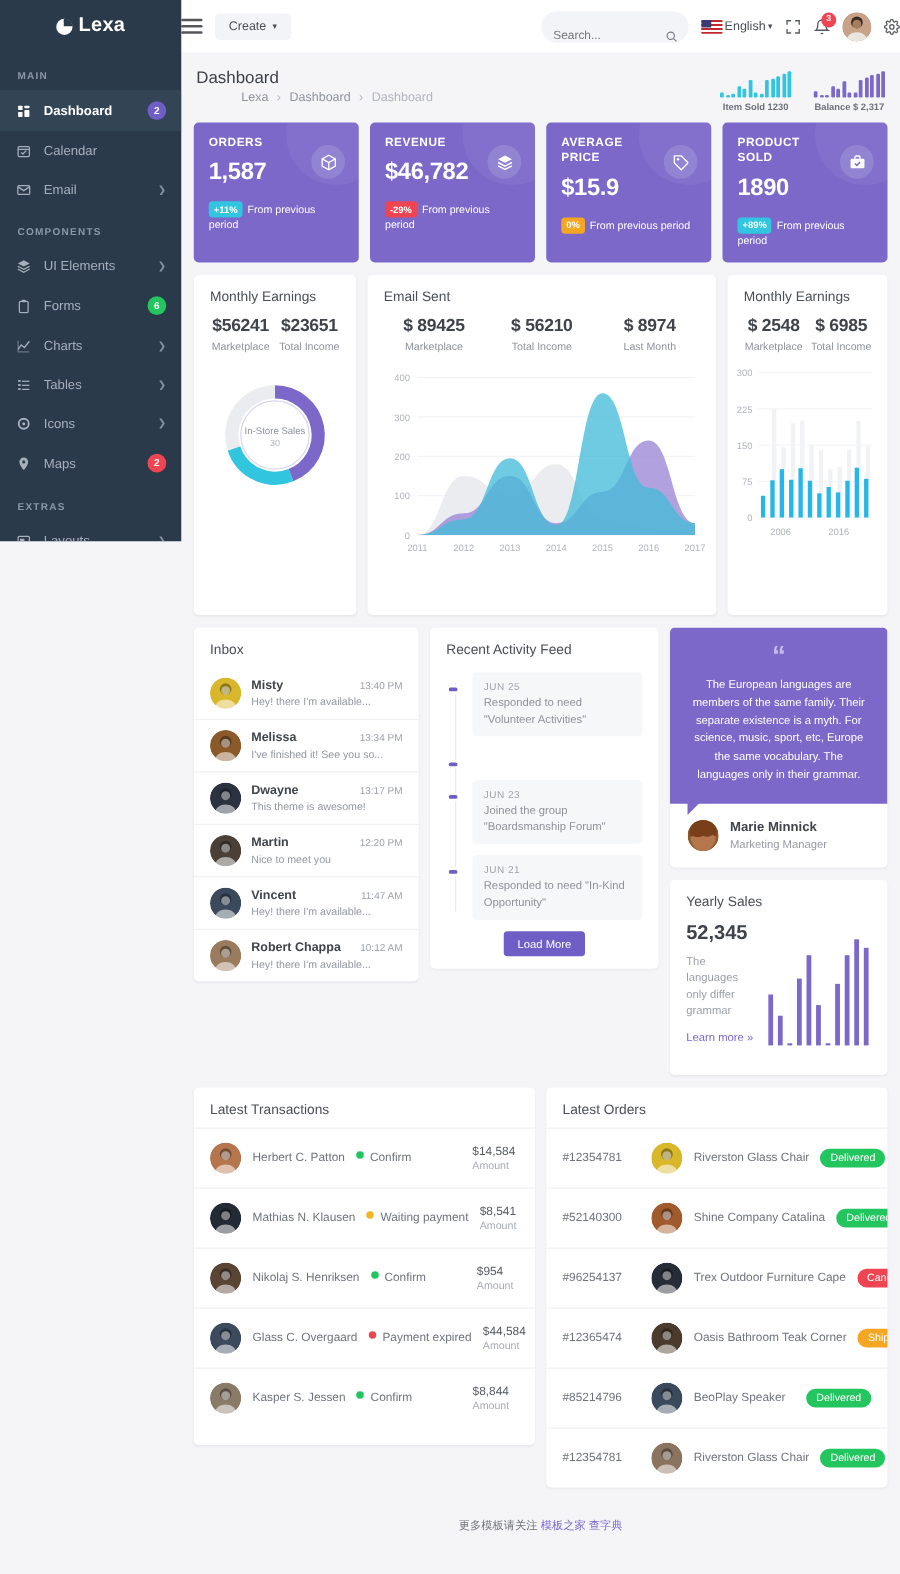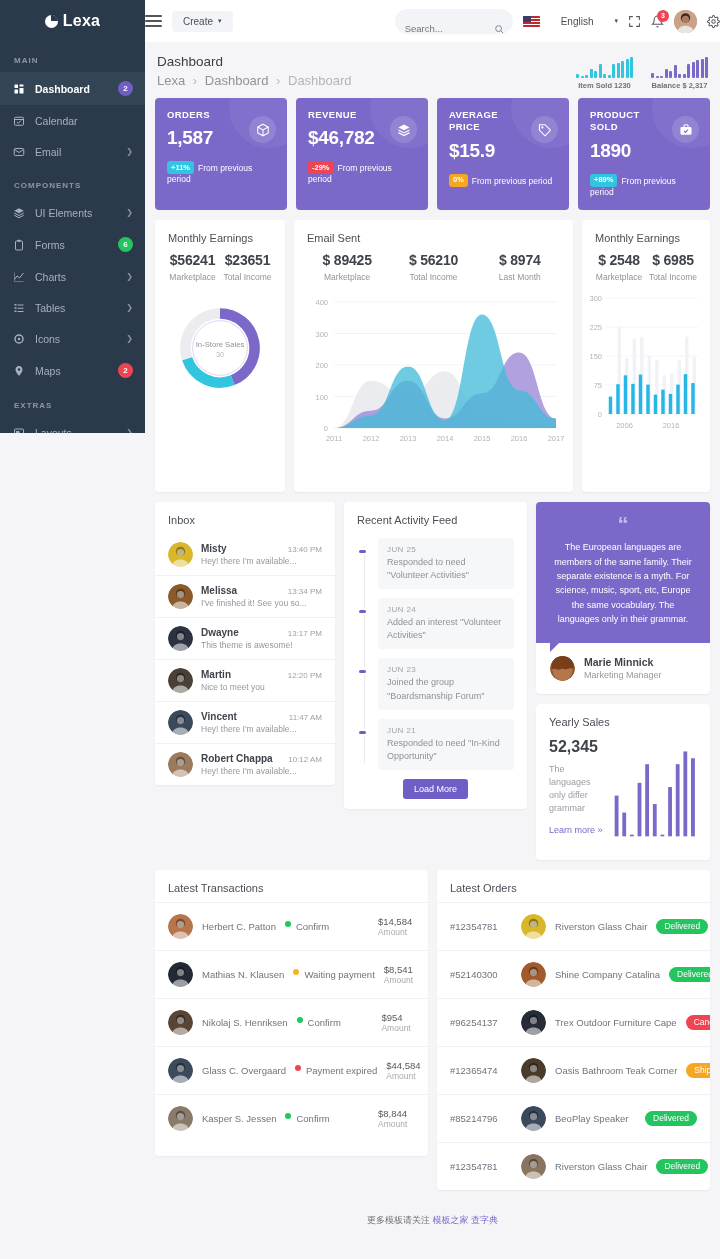--- a/index.html
+++ b/index.html
@@ -78,21 +78,21 @@
     position: relative; width: 118px; height: 25px;
     background: #f3f4f7; border-radius: 13px;
     display: flex; align-items: flex-end; padding: 0 10px;
   }
   .search-box input {
     border: 0; background: transparent; outline: none; width: 100%;
     font-size: 9.5px; color: #6c7179; font-family: "Liberation Sans", sans-serif;
   }
   .search-icon { position: absolute; right: 9px; color: #777b82; display:flex; }
   .search-icon svg { width: 10px; height: 10px; }
-  .lang-sel { display: flex; align-items: center; gap: 21px; font-size: 10px; color: #4b4e56; cursor: pointer; }
+  .lang-sel { display: flex; align-items: center; gap: 2px; font-size: 10px; color: #4b4e56; cursor: pointer; }
   .flag {
     width: 17px; height: 11px; border-radius: 1px; overflow: hidden;
     background: linear-gradient(#c1272d 0 14%, #fff 14% 28%, #c1272d 28% 42%,
       #fff 42% 56%, #c1272d 56% 70%, #fff 70% 84%, #c1272d 84% 100%);
     position: relative; flex: 0 0 17px;
   }
   .flag::before {
     content: ""; position: absolute; left: 0; top: 0;
     width: 8px; height: 6px; background: #3c3b6e;
   }
@@ -109,21 +109,21 @@
     background: #b09a86; cursor: pointer;
   }
 
   
   #content {
     position: absolute; left: 145px; top: 42px; width: 575px; height: 1217px;
     padding: 10px 10px 0 10px;
   }
   .page-title-row { display: flex; align-items: flex-start; padding: 2px 2px 8px 2px; }
   .page-title { font-size: 13.5px; color: #3c4046; font-weight: normal; }
-  .breadcrumb { font-size: 13px; color: #8f939b; margin-top: 4px; }
+  .breadcrumb { font-size: 10px; color: #8f939b; margin-top: 4px; margin-left: 36px; }
   .breadcrumb .crumb-sep { margin: 0 4px; color: #b7bac0; }
   .breadcrumb .crumb-active { color: #b1b5bc; }
   .mini-stats { margin-left: auto; display: flex; gap: 18px; padding-top: 2px; }
   .mini-stat { text-align: center; font-weight: bold; }
   .spark { display: flex; align-items: flex-end; gap: 1.5px; height: 22px; justify-content: center; }
   .spark i { display: block; width: 3px; border-radius: 1px; }
   .mini-label { font-size: 7.5px; color: #6d7179; margin-top: 3px; white-space: nowrap; }
 
   
   .row { display: flex; gap: 9px; margin-bottom: 10px; }
@@ -743,24 +743,20 @@
           <div id="feed-items">
               <div class="feed-item">
                 <span class="feed-dot"></span>
                 <div class="feed-box">
                   <div class="feed-date">JUN 25</div>
                   <div class="feed-text">Responded to need "Volunteer Activities"</div>
                 </div>
               </div>
               <div class="feed-item">
                 <span class="feed-dot"></span>
-                <div class="feed-box">
-                  <div class="feed-date">JUN 24</div>
-                  <div class="feed-text">Added an interest "Volunteer Activities"</div>
-                </div>
               </div>
               <div class="feed-item">
                 <span class="feed-dot"></span>
                 <div class="feed-box">
                   <div class="feed-date">JUN 23</div>
                   <div class="feed-text">Joined the group "Boardsmanship Forum"</div>
                 </div>
               </div>
               <div class="feed-item">
                 <span class="feed-dot"></span>

